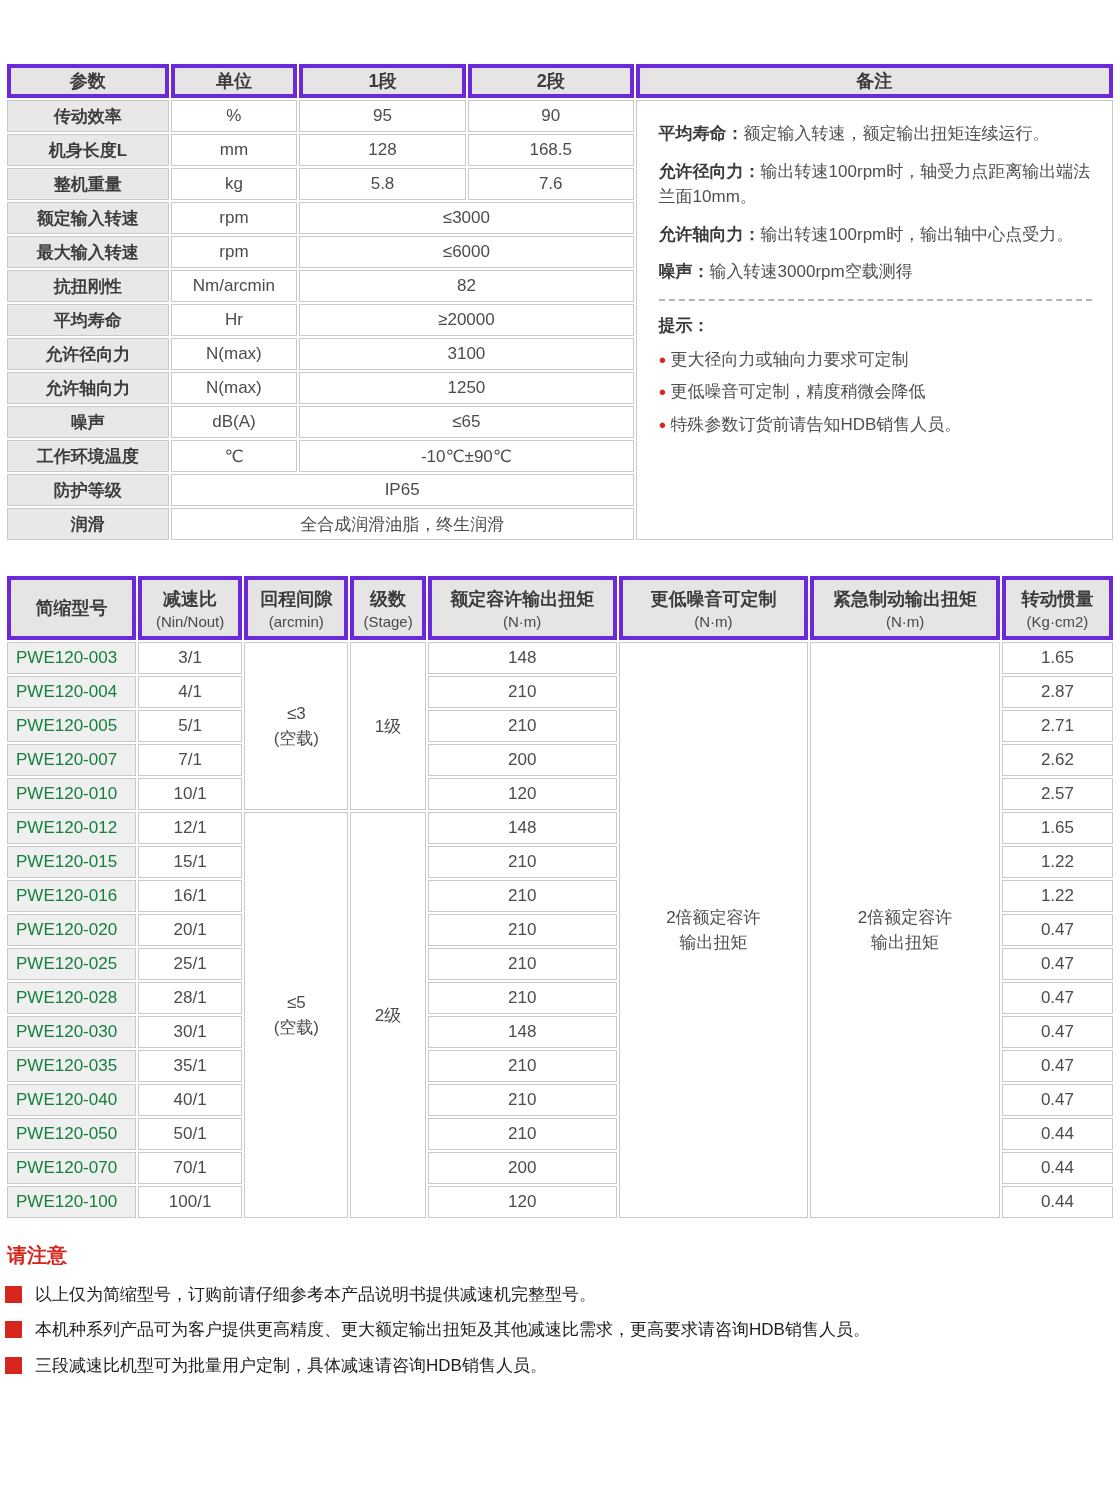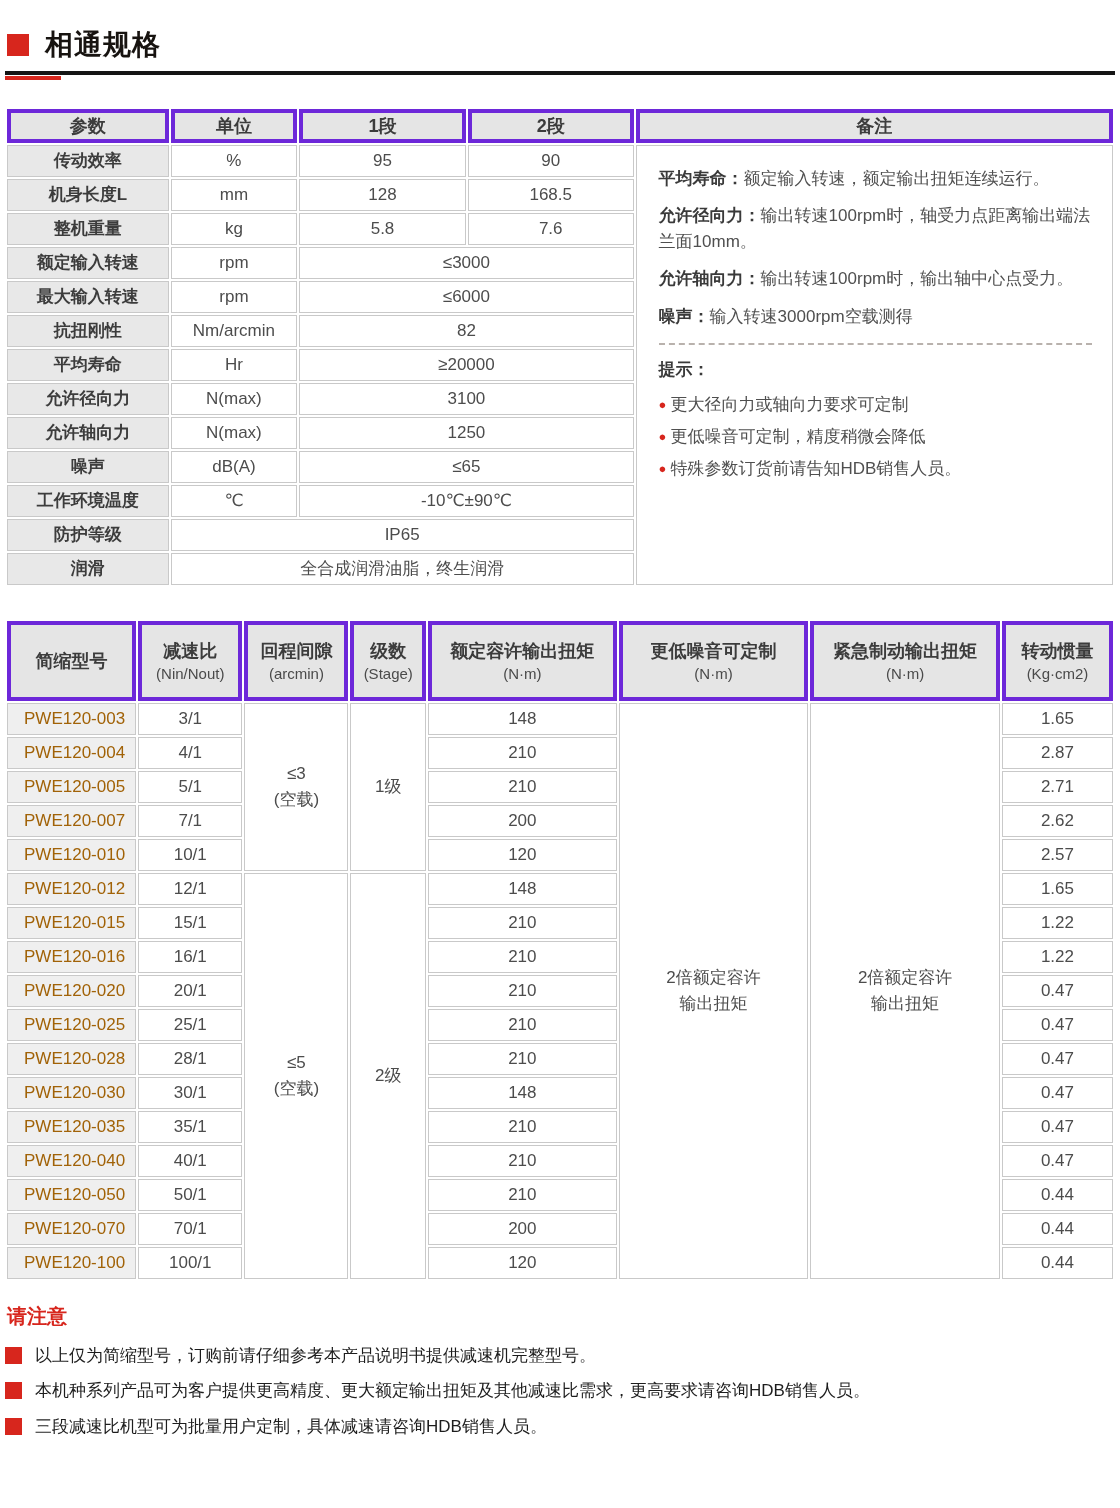--- a/index.html
+++ b/index.html
@@ -62,25 +62,25 @@
     padding:20px 20px 9px 22px;
   }
   .rnote { font-size:17px; color:#4f4f4f; line-height:1.5; margin-bottom:12px; }
   .rnote b { color:#3a3a3a; }
   .dashed { border-top:2px dashed #b9b2ad; margin:14px 0 12px 0; }
   .tips-title { margin-bottom:6px; }
   .tip { display:flex; align-items:flex-start; gap:4px; font-size:17px; color:#4f4f4f; line-height:1.9; }
   .tip .dot { color:var(--accent,#d7261d); font-size:13px; line-height:2.4; flex:none; }
 
   
-  table.spec2 th { height:80px; }
+  table.spec2 th { height:64px; }
   table.spec2 th .sub { font-weight:normal; font-size:15px; color:#4a4a4a; margin-top:2px; }
   table.spec2 td.model {
-    background:#efefef; text-align:left; padding-left:16px;
-    color:#a16207; font-size:17px;
+    background:#efefef; text-align:left; padding-left:8px;
+    color:#15803d; font-size:17px;
   }
   td.mergecell div { line-height:1.5; }
 
   
   .notice-title {
     color:var(--accent,#d7261d);
     font-size:20px; font-weight:bold;
     margin:22px 0 16px 2px;
   }
   .note-line {
@@ -89,24 +89,20 @@
   }
   .note-line .note-sq {
     width:17px; height:17px; background:var(--accent,#d7261d); flex:none; margin-top:1px;
   }
 </style>
 </head>
 <body>
 
 <div class="page">
 
-  <div class="section-title">
-    <span class="sq"></span>
-    <h2>相通规格</h2>
-  </div>
 
   <table class="spec spec1">
     <colgroup>
       <col style="width:163px">
         <col style="width:127px">
         <col style="width:168px">
         <col style="width:167px">
         <col style="width:481px">
     </colgroup>
     <thead>

